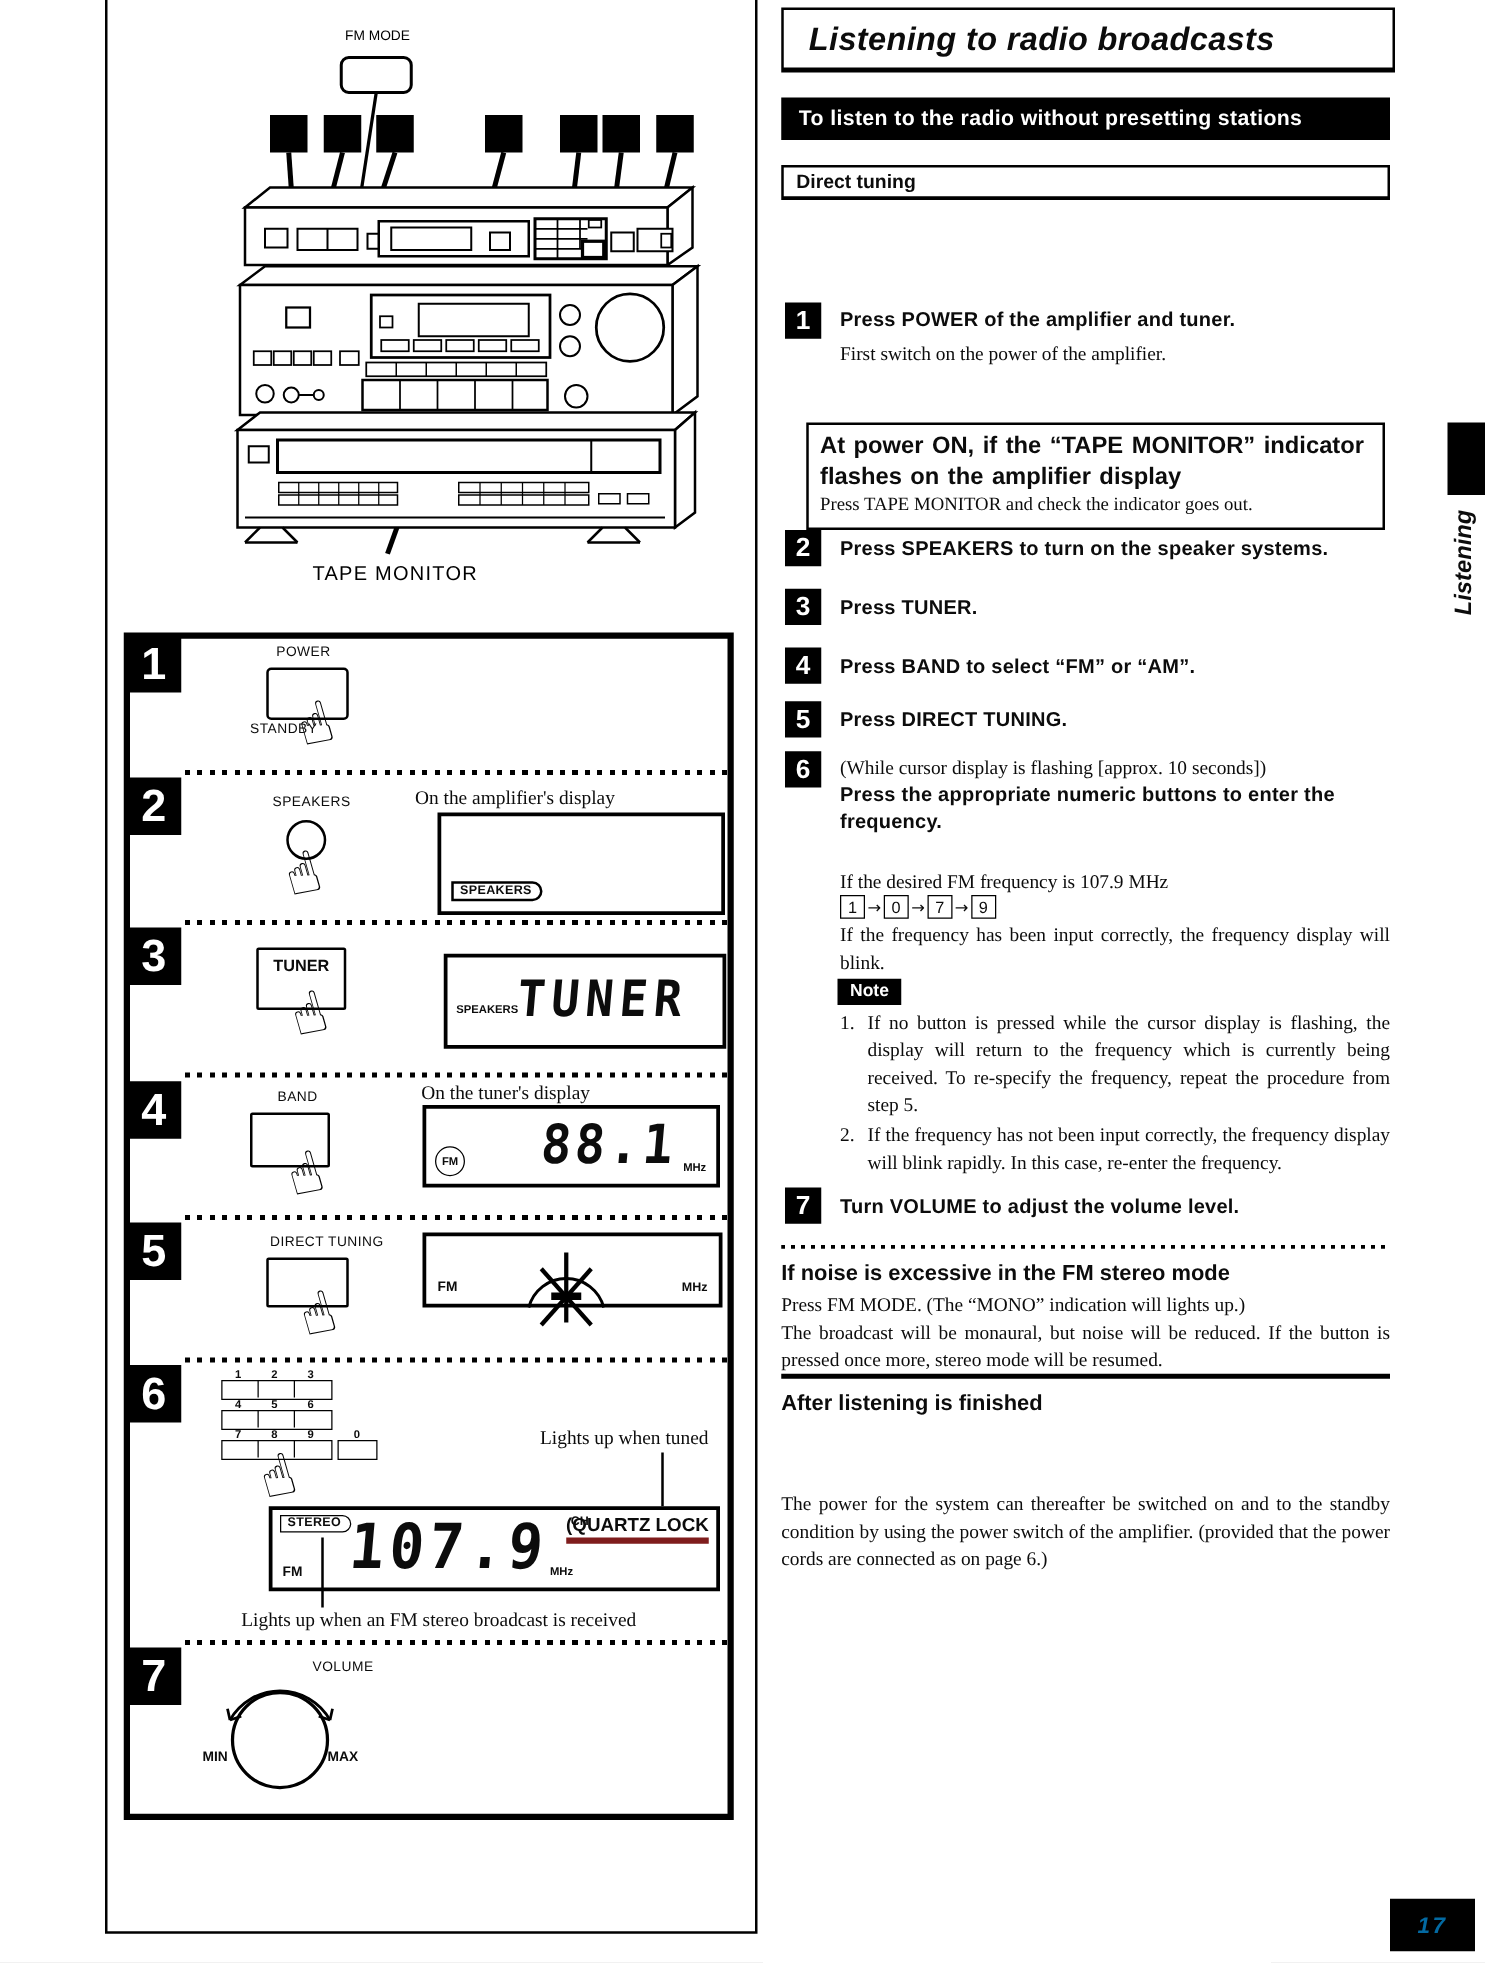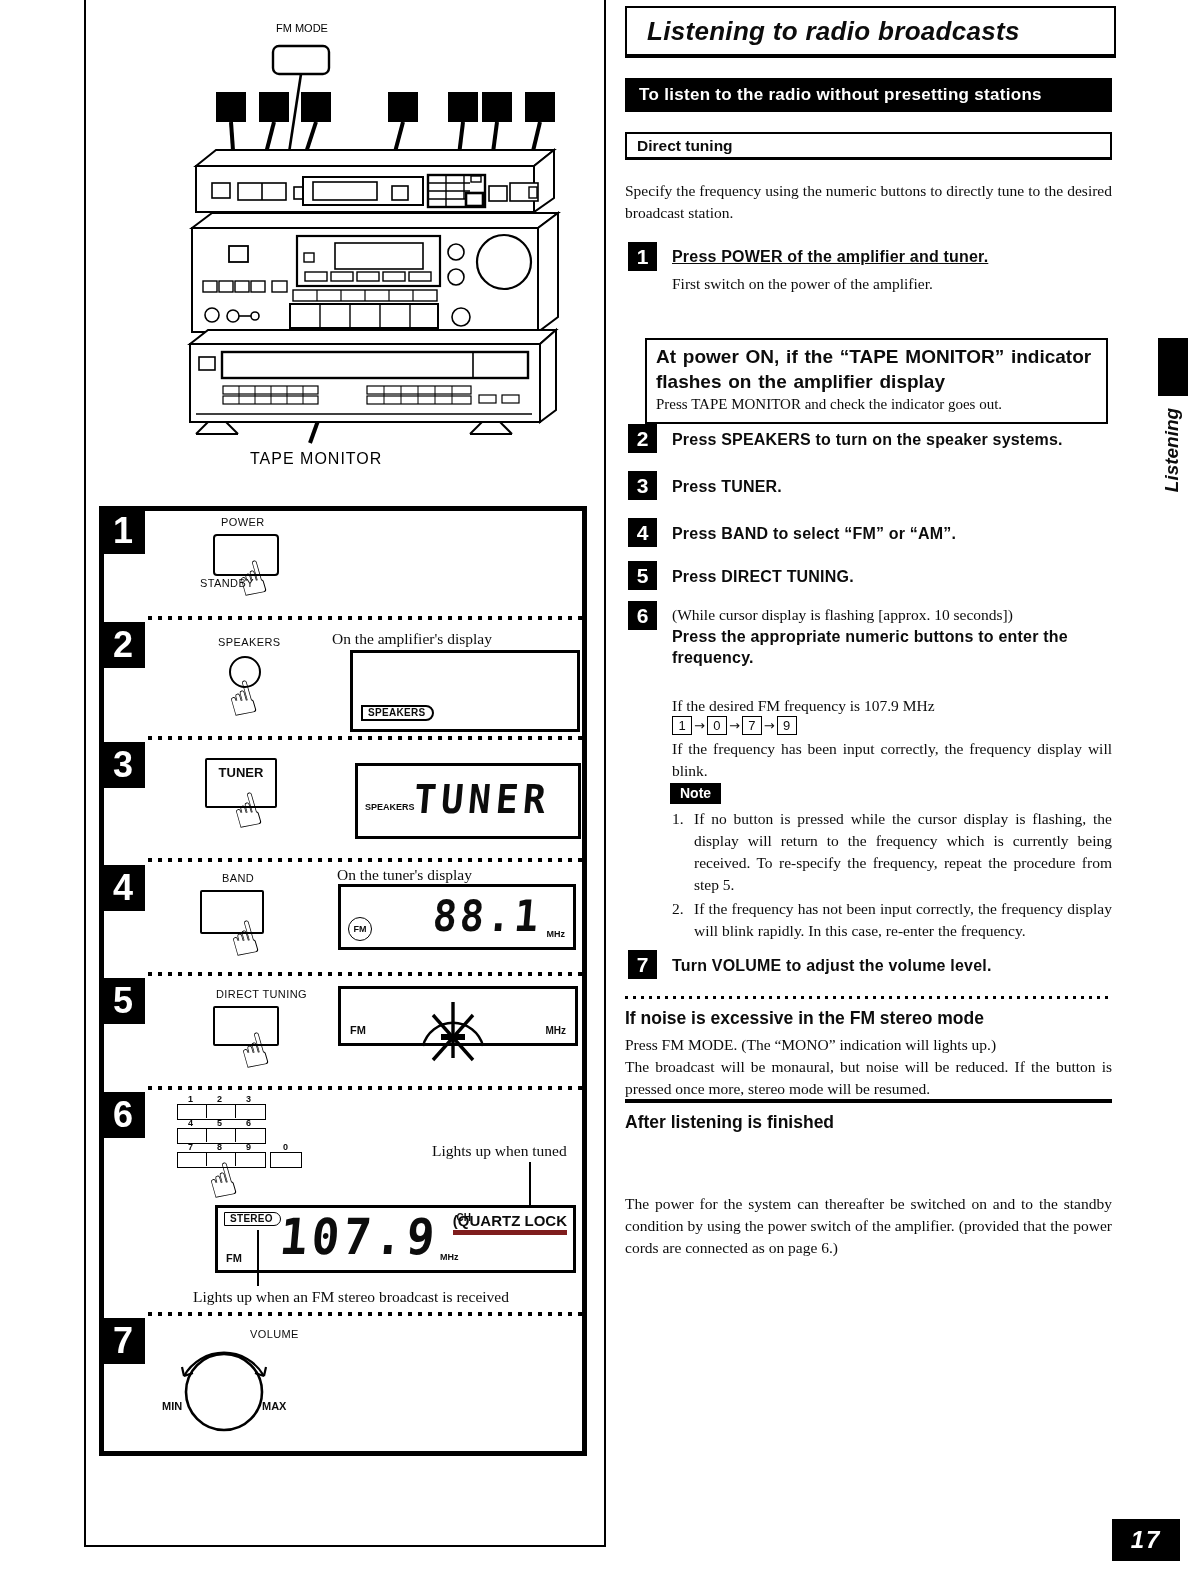--- a/index.html
+++ b/index.html
@@ -303,24 +303,23 @@
   </div>
 
   <div class="abs" style="left:625px;top:78px;width:487px;height:34px;background:#000;display:flex;align-items:center;">
     <span class="sansb" style="color:#fff;font-size:17px;padding-left:14px;letter-spacing:.3px;">To listen to the radio without presetting stations</span>
   </div>
 
   <div class="abs" style="left:625px;top:132px;width:487px;height:28px;border:2px solid #000;border-bottom-width:3px;display:flex;align-items:center;box-sizing:border-box;">
     <span class="sansb" style="font-size:15.5px;padding-left:10px;">Direct tuning</span>
   </div>
 
-  <div class="abs serif" style="left:625px;top:180px;width:487px;">Specify the frequency using the numeric buttons to directly tune to the desired broadcast station.</div>
 
   <div class="numsq sm" style="left:628px;top:242px;">1</div>
-  <div class="abs stephead" style="left:672px;top:247px;width:436px;text-decoration:underline;">Press POWER of the amplifier and tuner.</div>
+  <div class="abs stephead" style="left:672px;top:247px;width:436px;">Press POWER of the amplifier and tuner.</div>
   <div class="abs serif" style="left:672px;top:273px;width:436px;">First switch on the power of the amplifier.</div>
   <div class="abs" style="left:645px;top:338px;width:463px;border:2px solid #000;box-sizing:border-box;padding:5px 9px 6px 9px;">
     <div class="sansb" style="font-size:19px;line-height:1.3;word-spacing:1.5px;">At power ON, if the “TAPE MONITOR” indicator flashes on the amplifier display</div>
     <div class="serif" style="font-size:15px;">Press TAPE MONITOR and check the indicator goes out.</div>
   </div>
 
   <div class="numsq sm" style="left:628px;top:424px;">2</div>
   <div class="abs stephead" style="left:672px;top:430px;width:436px;">Press SPEAKERS to turn on the speaker systems.</div>
 
   <div class="numsq sm" style="left:628px;top:471px;">3</div>
@@ -365,16 +364,16 @@
 
   <div class="abs" style="left:625px;top:1099px;width:487px;height:4px;background:#000;"></div>
 
   <div class="abs sansb" style="left:625px;top:1112px;font-size:17.5px;">After listening is finished</div>
   <div class="abs serif" style="left:625px;top:1193px;width:487px;">The power for the system can thereafter be switched on and to the standby condition by using the power switch of the amplifier. (provided that the power cords are connected as on page 6.)</div>
 
   <div class="abs" style="left:1158px;top:338px;width:30px;height:58px;background:#000;"></div>
   <div class="abs sansb" style="left:1172px;top:450px;transform:translate(-50%,-50%) rotate(-90deg);font-style:italic;font-size:19px;white-space:nowrap;">Listening</div>
 
   <div class="abs" style="left:1112px;top:1519px;width:68px;height:42px;background:#000;display:flex;align-items:center;justify-content:center;">
-    <span class="sansb" style="color:#ffffff;font-style:italic;font-size:24px;letter-spacing:2px;">17</span>
+    <span class="sansb" style="color:#0369a1;font-style:italic;font-size:18px;letter-spacing:2px;">17</span>
   </div>
 
 </div>
 
 </body></html>

